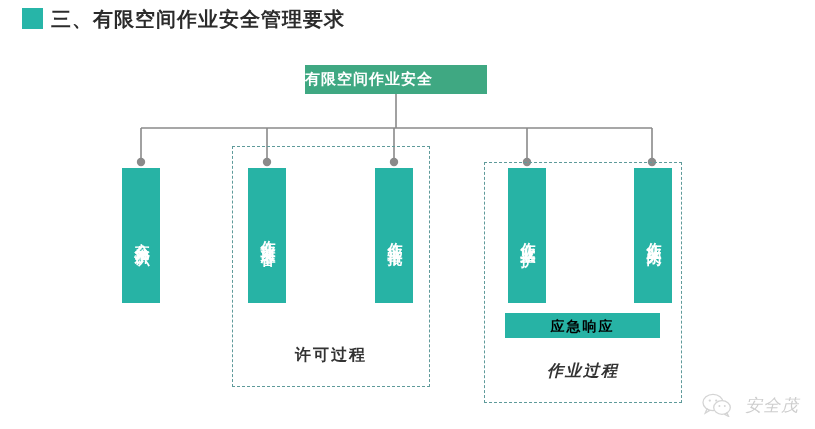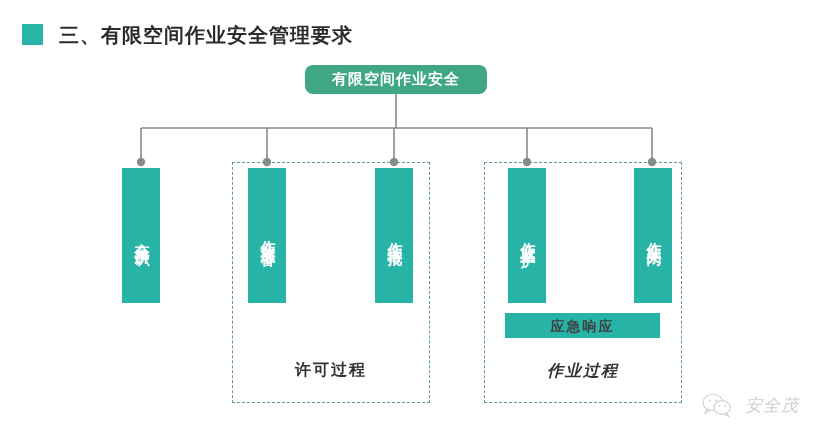--- a/index.html
+++ b/index.html
@@ -15,24 +15,24 @@
     width: 815px;
     height: 429px;
     background: #ffffff;
     overflow: hidden;
   }
 
   
   #title-bar {
     position: absolute;
     left: 22px;
-    top: 24px;
-    display: flex;
-    align-items: center;
-    gap: 16px;
+    top: 8px;
+    display: flex;
+    align-items: center;
+    gap: 8px;
   }
   #title-bullet {
     width: 21px;
     height: 21px;
     background: #27b5a8;
     flex: 0 0 auto;
   }
   #title-text {
     font-size: 20px;
     font-weight: bold;
@@ -45,22 +45,20 @@
   
   #root-node {
     position: absolute;
     left: 305px;
     top: 65px;
     width: 182px;
     height: 29px;
     background: #3fa882;
     display: flex;
     align-items: center;
-    justify-content: center;
-    border-radius: 8px;
   }
   #root-node .label {
     color: #ffffff;
     font-size: 15px;
     font-weight: bold;
     letter-spacing: 1px;
     line-height: 1;
   }
 
   
@@ -118,21 +116,21 @@
     left: 505px;
     top: 313px;
     width: 155px;
     height: 25px;
     background: #27b3a5;
     display: flex;
     align-items: center;
     justify-content: center;
   }
   #emergency-box .label {
-    color: #404040;
+    color: #000000;
     font-size: 14px;
     font-weight: bold;
     letter-spacing: 2px;
     line-height: 1;
   }
 
   
   #watermark {
     position: absolute;
     right: 16px;
@@ -176,21 +174,21 @@
     <circle cx="267" cy="162" r="4.2" fill="#8a8a8a"></circle>
     <circle cx="394" cy="162" r="4.2" fill="#8a8a8a"></circle>
     <circle cx="527" cy="162" r="4.2" fill="#8a8a8a"></circle>
     <circle cx="652" cy="162" r="4.2" fill="#8a8a8a"></circle>
   </svg>
 
   <div id="root-node">
     <span class="label">有限空间作业安全</span>
   </div>
 
-  <div class="group-box" style="left:232px; top:162px; width:198px; height:241px;font-family:Liberation Mono, monospace;">
+  <div class="group-box" style="left:232px; top:146px; width:198px; height:241px;">
     <span class="group-label" style="top:200px;">许可过程</span>
   </div>
 
   <div class="group-box" style="left:484px; top:162px; width:198px; height:241px;">
     <span class="group-label" style="top:200px;font-style:italic;">作业过程</span>
   </div>
 
   <div class="vbox" style="left:122px; top:168px;">
     <span class="vlabel">充分辨识</span>
   </div>

